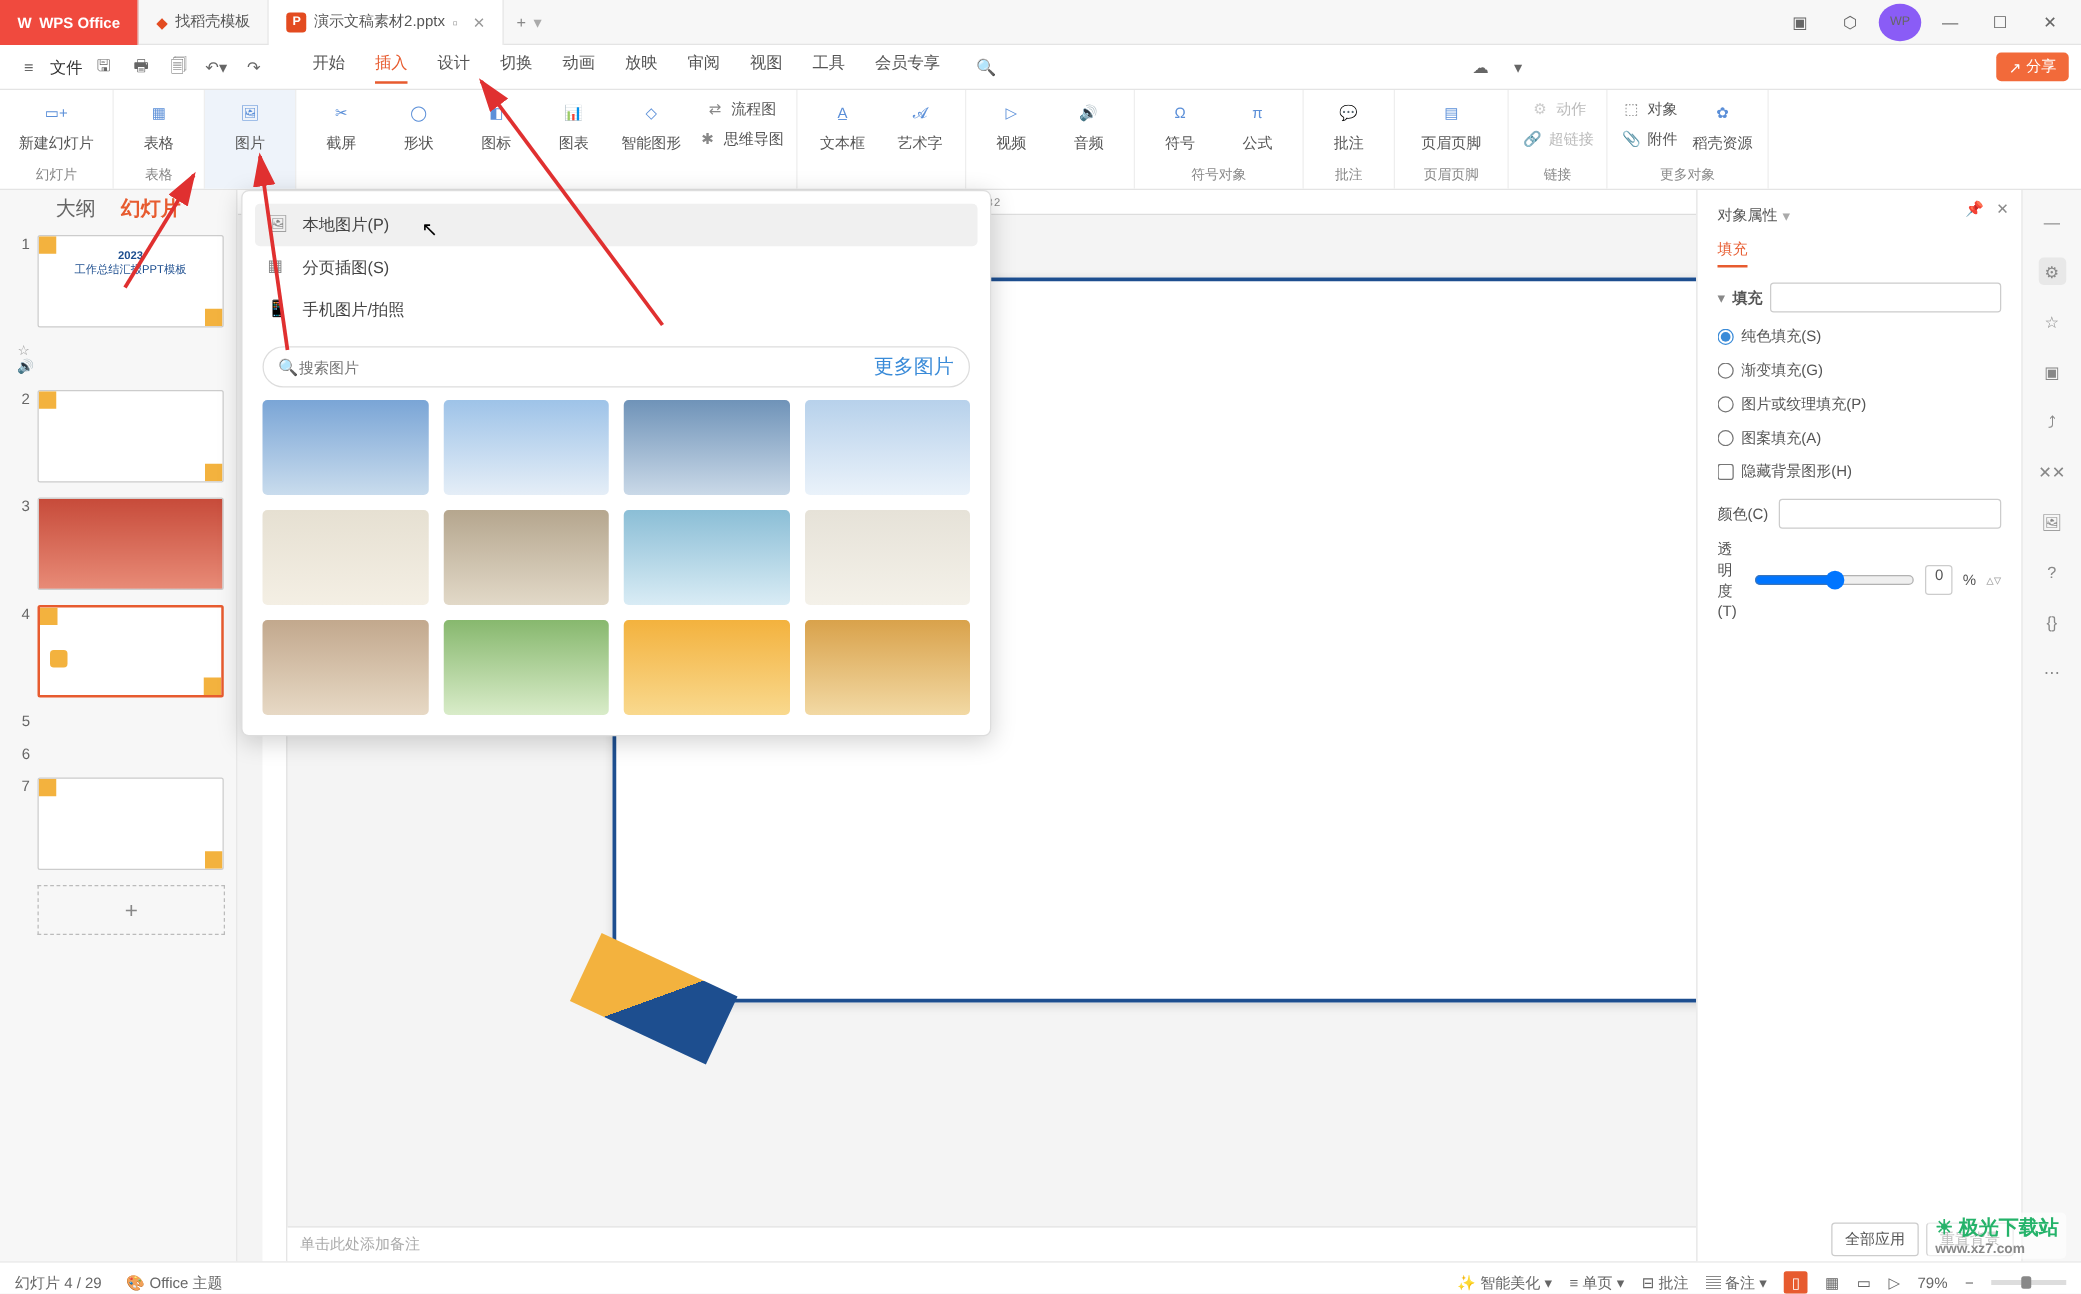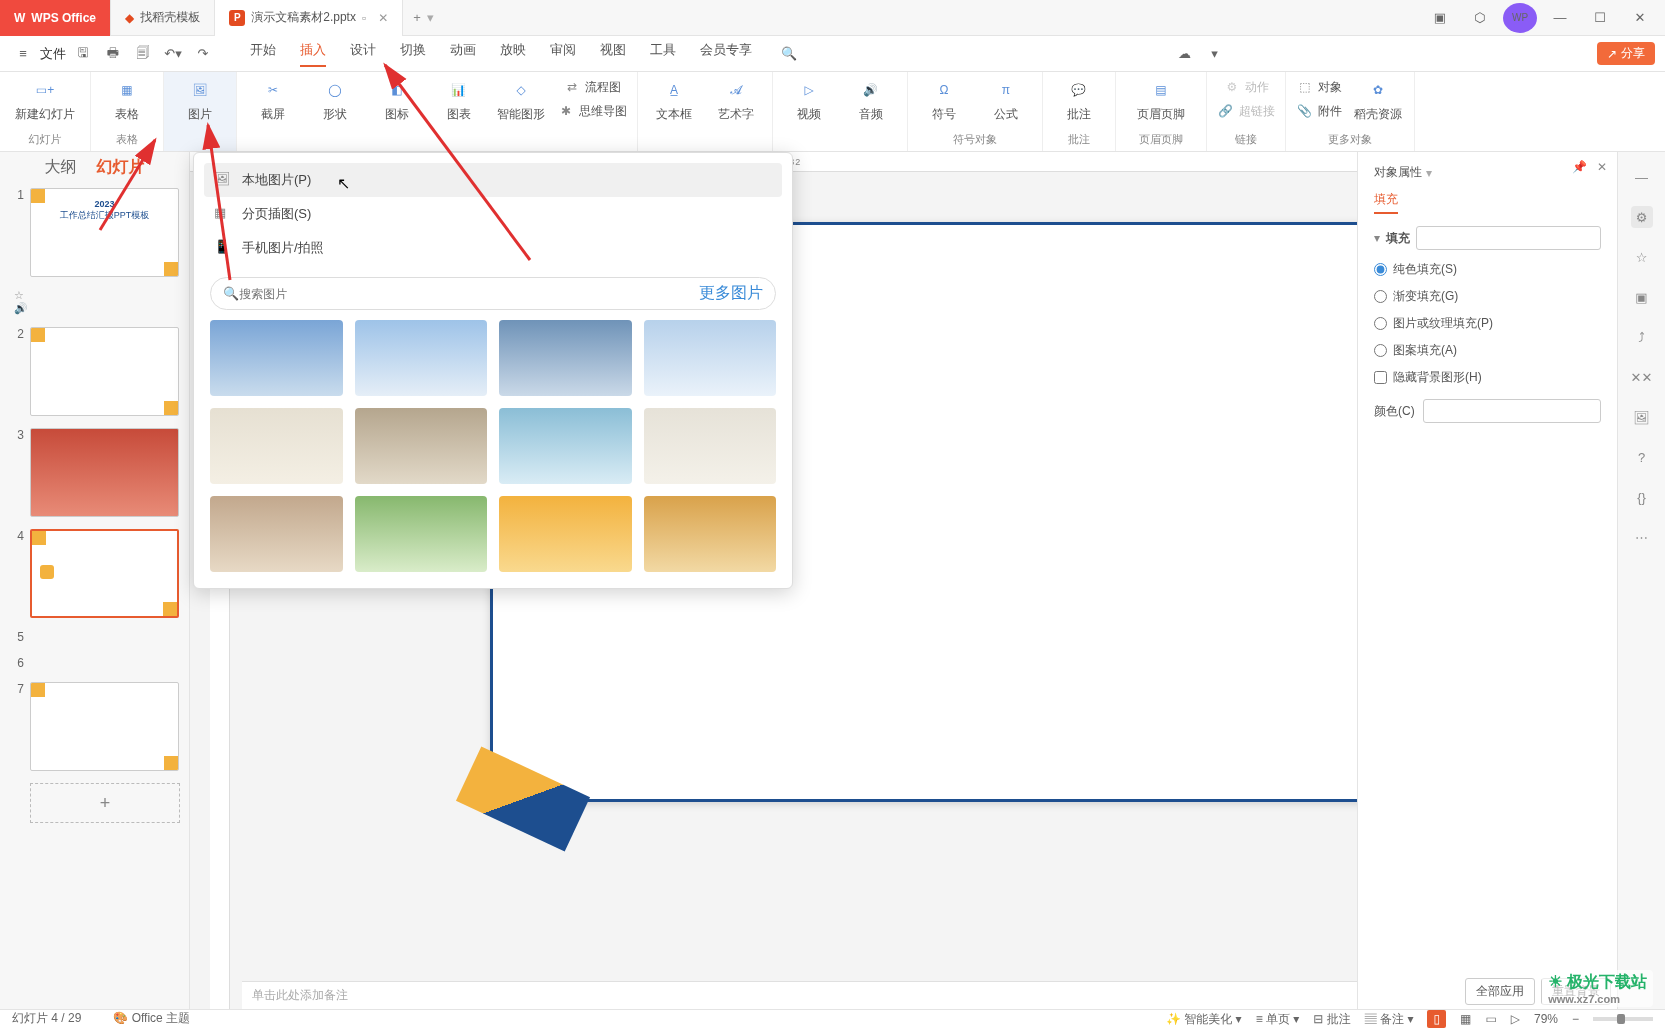--- a/index.html
+++ b/index.html
@@ -35,32 +35,32 @@
   .rbtn.disabled{color:#bbb;}
   .rbtn.disabled .ic{color:#ccc;}
   
   .body{display:flex;height:calc(1035px - 36px - 36px - 80px - 26px);}
   .sidepanel{width:190px;background:#f7f7f7;border-right:1px solid #e4e4e4;overflow:hidden;}
   .sidetabs{height:30px;display:flex;align-items:center;justify-content:center;gap:20px;font-size:16px;color:#666;}
   .sidetabs span.active{color:#e75b2f;font-weight:bold;}
   .thumbs{padding:6px 10px;display:flex;flex-direction:column;gap:12px;}
   .thumb-wrap{display:flex;gap:6px;}
   .tnum{width:14px;font-size:12px;color:#666;text-align:right;}
-  .thumb{width:150px;height:89px;background:#fff;border:1px solid #ccc;border-radius:2px;position:relative;overflow:hidden;}
+  .thumb{width:150px;height:74px;background:#fff;border:1px solid #ccc;border-radius:2px;position:relative;overflow:hidden;}
   .thumb.selected{border:2px solid #e75b2f;}
   .thumb .corner{position:absolute;width:14px;height:14px;background:#f3b23e;}
   .thumb .corner.tl{top:0;left:0;}
   .thumb .corner.br{bottom:0;right:0;}
   .addslide{width:150px;height:40px;border:1px dashed #bbb;display:flex;align-items:center;justify-content:center;margin-left:20px;font-size:18px;color:#888;}
   .canvas-area{flex:1;background:#f4f4f4;position:relative;overflow:hidden;}
   .ruler-h{height:20px;background:#fff;border-bottom:1px solid #ddd;font-size:9px;color:#888;display:flex;align-items:center;padding-left:40px;letter-spacing:1px;white-space:nowrap;overflow:hidden;}
   .ruler-v{position:absolute;left:20px;top:20px;width:20px;bottom:0;background:#fff;border-right:1px solid #ddd;font-size:9px;color:#888;writing-mode:vertical-rl;text-orientation:mixed;padding-top:10px;}
   .slide{position:absolute;left:300px;top:70px;width:980px;height:580px;background:#fff;box-shadow:0 2px 8px rgba(0,0,0,.15);border:3px solid #1d4e8f;}
   .slide .bl{position:absolute;bottom:-30px;left:-30px;width:120px;height:60px;background:linear-gradient(135deg,#f3b23e 50%,#1d4e8f 50%);transform:rotate(25deg);}
-  .notes{position:absolute;bottom:0;left:52px;right:0;height:28px;background:#fff;border-top:1px solid #e0e0e0;display:flex;align-items:center;padding:0 10px;font-size:12px;color:#aaa;}
+  .notes{position:absolute;bottom:0;left:40px;right:0;height:28px;background:#fff;border-top:1px solid #e0e0e0;display:flex;align-items:center;padding:0 10px;font-size:12px;color:#aaa;}
   
   .popup{position:absolute;left:193px;top:152px;width:600px;background:#fff;border:1px solid #ddd;border-radius:6px;box-shadow:0 4px 20px rgba(0,0,0,.18);padding:10px;z-index:50;}
   .popup .item{display:flex;align-items:center;gap:10px;padding:8px 10px;font-size:13px;color:#444;border-radius:4px;}
   .popup .item.hover{background:#f0f0f0;}
   .popup .item .ic{width:18px;height:18px;color:#888;}
   .popup .search{margin:12px 6px 10px 6px;display:flex;align-items:center;border:1px solid #ddd;border-radius:18px;padding:5px 12px;}
   .popup .search input{border:none;outline:none;flex:1;font-size:12px;color:#666;}
   .popup .more{color:#3a8bd8;font-size:16px;margin-left:8px;}
   .popup .grid{display:grid;grid-template-columns:repeat(4,1fr);gap:12px;padding:0 6px 6px 6px;}
   .popup .cell{height:76px;border-radius:4px;}
@@ -74,21 +74,21 @@
   .proppanel .tabhdr{color:#e75b2f;border-bottom:2px solid #e75b2f;display:inline-block;padding-bottom:4px;margin-bottom:12px;}
   .proppanel .sect{margin-bottom:10px;}
   .proppanel .radio{display:flex;align-items:center;gap:6px;padding:5px 0;}
   .proppanel .radio input{accent-color:#3a8bd8;}
   .proppanel .chk{display:flex;align-items:center;gap:6px;padding:5px 0;}
   .proppanel .row2{display:flex;align-items:center;gap:8px;margin-top:8px;}
   .proppanel .sel{flex:1;height:24px;border:1px solid #ccc;border-radius:3px;background:#fff;}
   .proppanel .num{width:50px;height:24px;border:1px solid #ccc;border-radius:3px;text-align:center;}
   .railbar{width:48px;background:#f7f7f7;border-left:1px solid #e4e4e4;display:flex;flex-direction:column;align-items:center;gap:18px;padding-top:14px;color:#888;}
   .railbar span{width:22px;height:22px;display:flex;align-items:center;justify-content:center;}
-  .statusbar{height:26px;background:#fff;border-top:1px solid #e4e4e4;display:flex;align-items:flex-start;padding:0 12px;font-size:12px;color:#666;gap:32px;}
+  .statusbar{height:26px;background:#fff;border-top:1px solid #e4e4e4;display:flex;align-items:flex-end;padding:0 12px;font-size:12px;color:#666;gap:20px;}
   .statusbar .right{margin-left:auto;display:flex;align-items:center;gap:14px;}
   svg.arrowsvg{position:absolute;pointer-events:none;z-index:60;}
   .cursor{position:absolute;left:337px;top:174px;font-size:16px;color:#000;z-index:70;}
   .watermark{position:absolute;right:12px;bottom:28px;font-size:16px;color:#25b36a;font-weight:bold;z-index:80;background:rgba(255,255,255,.6);padding:2px 6px;border-radius:4px;}
   .watermark small{color:#888;font-size:11px;display:block;}
   .propbtns{position:absolute;right:54px;bottom:30px;display:flex;gap:6px;}
   .propbtns span{border:1px solid #ccc;border-radius:3px;padding:4px 10px;font-size:12px;background:#fff;color:#555;}
   .pinclose{position:absolute;top:8px;right:10px;display:flex;gap:10px;color:#888;}
 </style>
 </head>
@@ -399,20 +399,27 @@
           <span>图案填充(A)</span>
         </label>
       <label class="chk">
           <input type="checkbox" style="">
           <span>隐藏背景图形(H)</span>
         </label>
       <div class="row2">
           <span>颜色(C)</span>
           <span class="sel"></span>
         </div>
+      <div class="row2">
+          <span>透明度(T)</span>
+          <input type="range" style="flex: 1 1 0%;" value="50">
+          <span class="num">0</span>
+          <span>%</span>
+          <span style="color:#aaa">▵▿</span>
+        </div>
     </div>
   </div>
 
   <div class="railbar">
     <span>—</span>
     <span style="background:#e8e8e8;border-radius:4px;padding:3px">⚙</span>
     <span>☆</span>
     <span>▣</span>
     <span>⤴</span>
     <span>✕✕</span>

